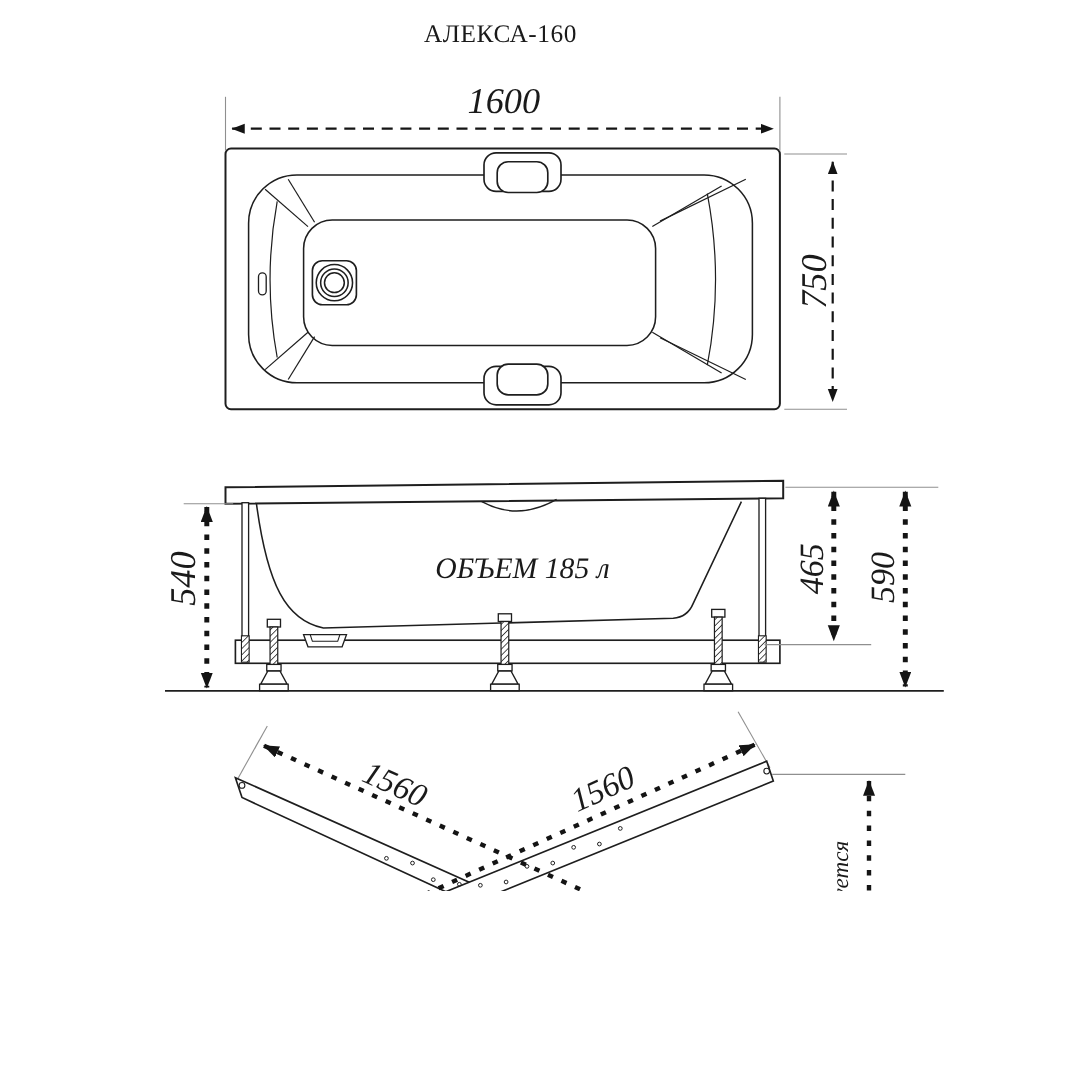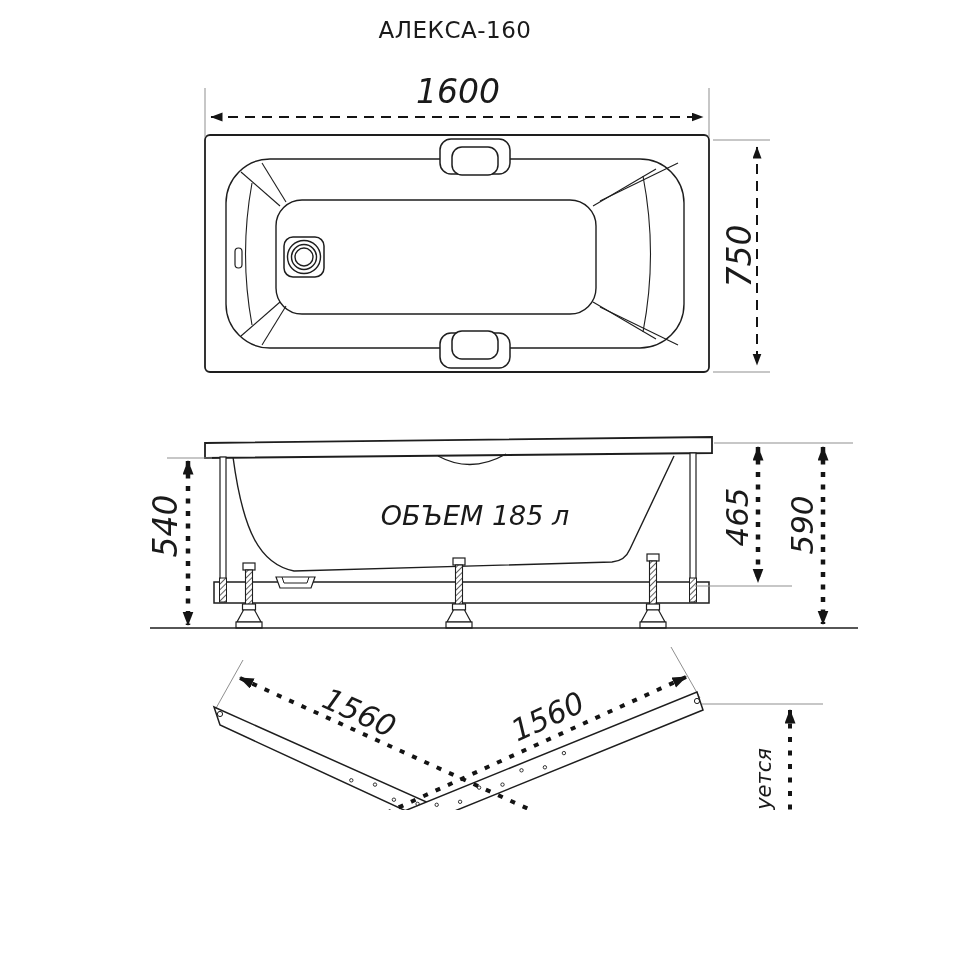--- a/index.html
+++ b/index.html
@@ -1,17 +1,17 @@
 <!DOCTYPE html>
 <html><head>
 <meta charset="utf-8">
 <style>
   html,body{margin:0;padding:0;background:#ffffff;}
   body{font-family:"DejaVu Sans","Liberation Sans",sans-serif;}
-  .stage{width:970px;height:810px;position:relative;background:#fff;overflow:hidden;}
+  .stage{width:970px;height:810px;position:relative;background:#fff;overflow:hidden;font-family:Liberation Serif, serif;}
   svg{display:block;}
   text{fill:#1a1a1a;}
   .t-title{font-size:23px;letter-spacing:0.5px;}
   .t-dim{font-size:33px;font-style:italic;}
   .t-dim-m{font-size:31px;font-style:italic;}
   .t-dim-s{font-size:30px;font-style:italic;}
   .t-vol{font-size:27px;font-style:italic;}
   .t-adj{font-size:21px;font-style:italic;}
   .ln{stroke:#1e1e1e;fill:none;}
   .lnw{stroke:#1e1e1e;fill:#ffffff;}

